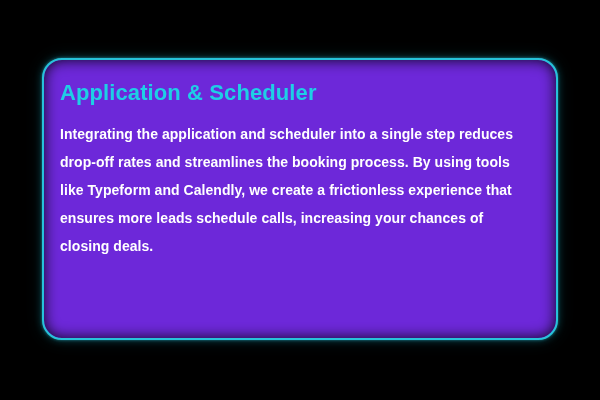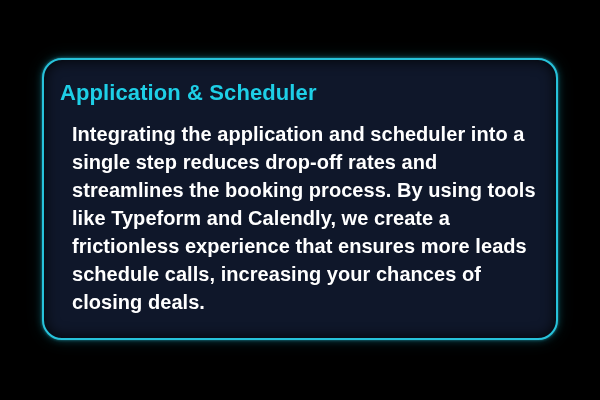--- a/index.html
+++ b/index.html
@@ -22,21 +22,21 @@
   }
 
   
   #card {
     position: absolute;
     left: 42px;
     top: 58px;
     width: 516px;
     height: 282px;
     box-sizing: border-box;
-    background: #0f172a;
+    background: #6d28d9;
     border: 2px solid #27c2da;
     border-radius: 20px;
     box-shadow:
       0 0 3px rgba(41, 200, 225, 0.55),
       0 0 9px rgba(41, 200, 225, 0.28),
       0 0 18px rgba(41, 200, 225, 0.12),
       inset 0 0 14px rgba(0, 0, 0, 0.9);
   }
 
   #card-inner {
@@ -52,26 +52,26 @@
     color: #1ecfe6;
     font-family: "Liberation Sans", sans-serif;
     font-size: 22px;
     font-weight: bold;
     letter-spacing: 0.1px;
     line-height: 26px;
     white-space: nowrap;
   }
 
   #card-body {
-    margin: 12px;
+    margin: 0;
     padding: 0;
     margin-top: 14px;
     color: #ffffff;
     font-family: "Liberation Sans", sans-serif;
-    font-size: 20px;
+    font-size: 14px;
     font-weight: bold;
     line-height: 28px;
     letter-spacing: 0.05px;
     width: 472px;
   }
 </style>
 </head>
 <body>
 
 <div id="stage">

